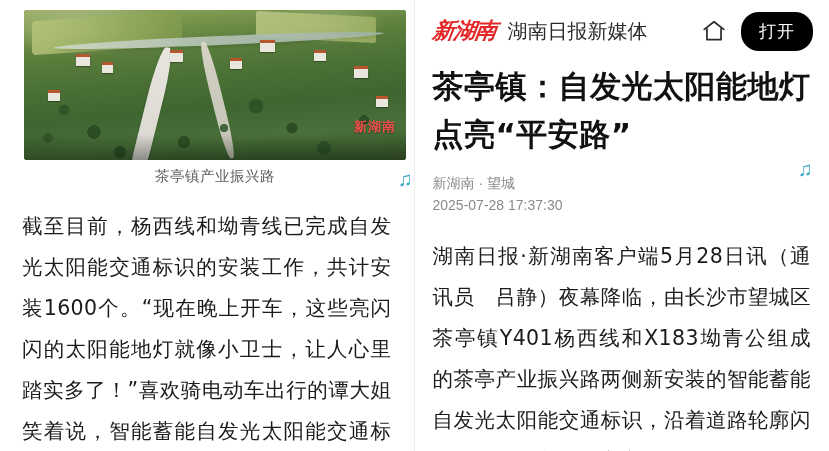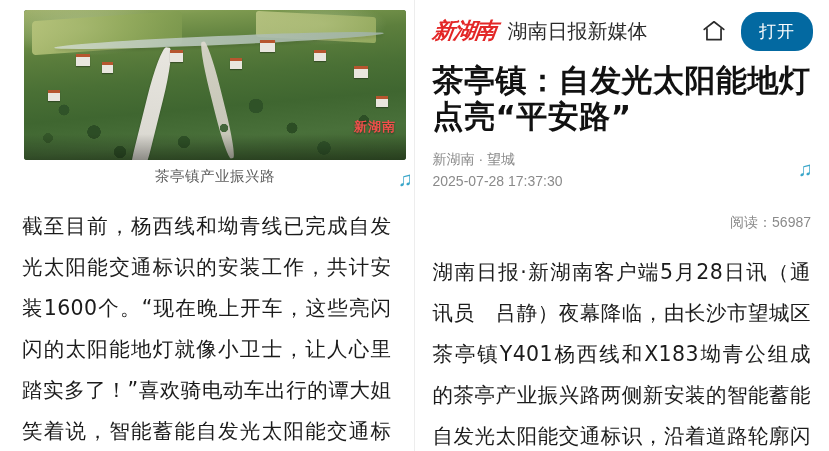--- a/index.html
+++ b/index.html
@@ -189,34 +189,34 @@
     color: #2b2b2b;
     white-space: nowrap;
   }
   .top-spacer { flex: 1; }
   .home-icon {
     width: 30px; height: 30px;
     margin-right: 12px;
     display: flex; align-items: center; justify-content: center;
   }
   .open-btn {
-    background: #0369a1;
+    background: #000000;
     color: #fff;
     font-size: 17px;
     border: none;
     border-radius: 18px;
     padding: 8px 18px;
     cursor: pointer;
     letter-spacing: 1px;
     font-family: "DejaVu Sans", "Liberation Sans", sans-serif;
   }
   .headline {
     margin: 8px 18px 0 18px;
     font-size: 31px;
-    line-height: 36px;
+    line-height: 48px;
     font-weight: 700;
     letter-spacing: .5px;
     color: #111;
     font-family: "DejaVu Sans", "Liberation Sans", sans-serif;
   }
   .meta-row {
     margin: 14px 18px 0 18px;
     display: flex;
     align-items: flex-start;
     flex-direction: column;
@@ -300,23 +300,20 @@
       <button class="open-btn">打开</button>
     </div>
 
     <div class="headline">茶亭镇：自发光太阳能地灯点亮“平安路”</div>
 
     <div class="meta-row">
       <div class="meta-left">
         <div>新湖南 · 望城</div>
         <div>2025-07-28 17:37:30</div>
       </div>
-      <div class="meta-right">
-        <span>阅读：</span><span>56987</span>
-      </div>
     </div>
 
     <div class="note-badge-right">♫</div>
 
     <div class="right-body">湖南日报·新湖南客户端5月28日讯（通讯员　吕静）夜幕降临，由长沙市望城区茶亭镇Y401杨西线和X183坳青公组成的茶亭产业振兴路两侧新安装的智能蓄能自发光太阳能交通标识，沿着道路轮廓闪烁，为来往车辆照亮安全路径。近</div>
   </div>
 
 </div>
 
 </body></html>

